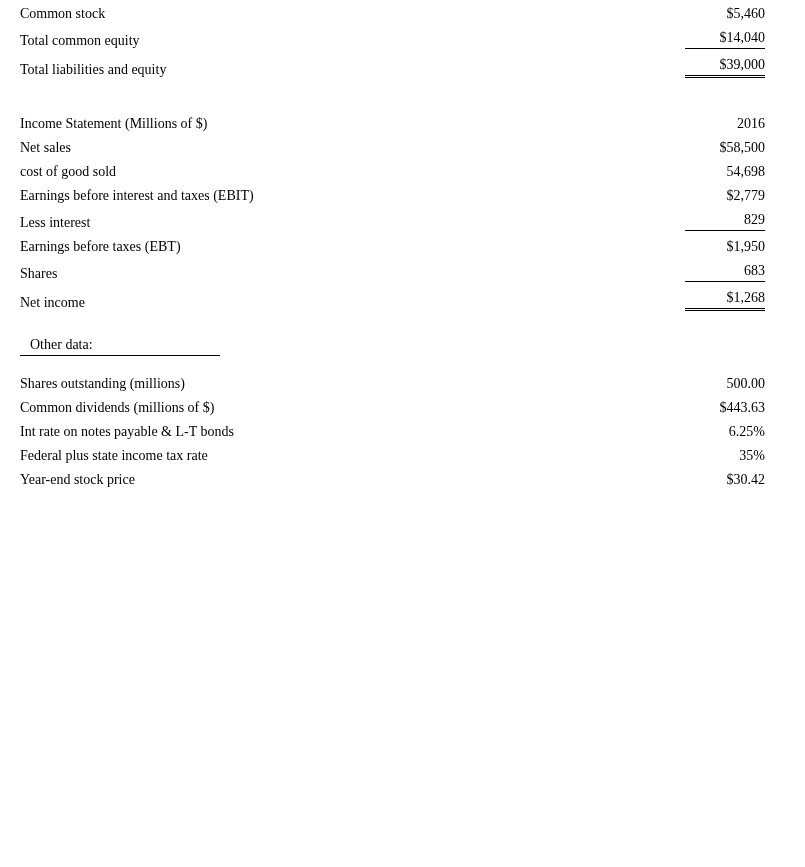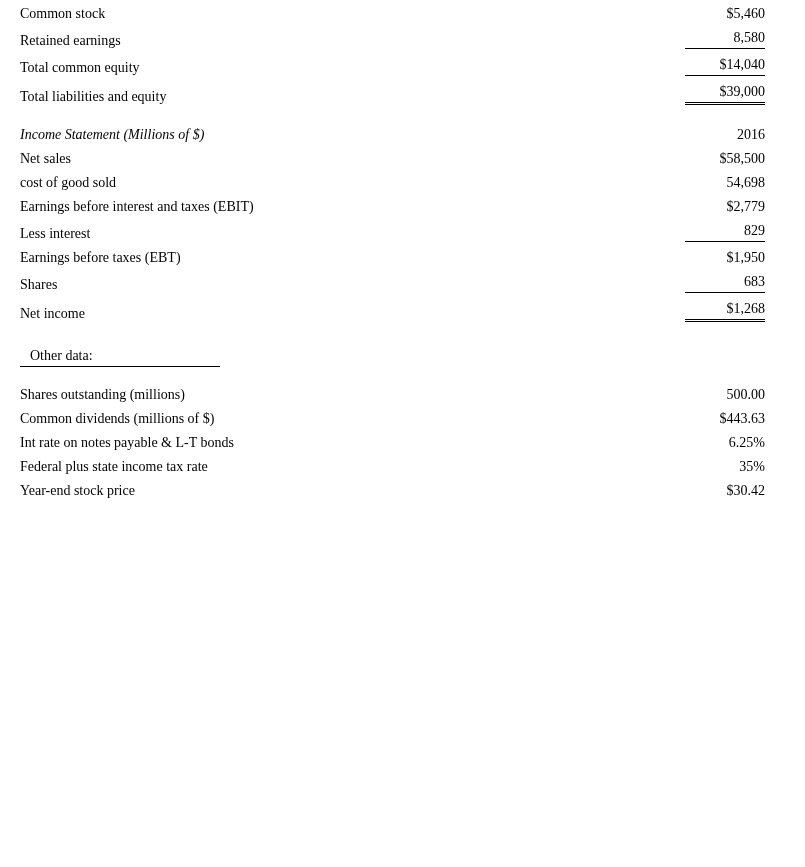--- a/index.html
+++ b/index.html
@@ -42,21 +42,21 @@
     }
     .section-header {
       display: flex;
       justify-content: space-between;
       align-items: flex-end;
       padding: 12px 0 2px 0;
     }
     .section-header-label {
       flex: 1;
       padding-left: 10px;
-      font-style: italic;
+      margin-top: 16px;
     }
     .section-header-year {
       min-width: 120px;
       text-align: right;
       padding-right: 30px;
     }
     .spacer {
       height: 8px;
     }
     .other-data-section {
@@ -90,26 +90,20 @@
 
 <div class="financial-table">
 
   <div class="row">
     <span class="row-label">Common stock</span>
     <span class="row-value">
       <span class="value-wrapper">$5,460</span>
     </span>
   </div>
 
-  <div class="row">
-    <span class="row-label">Retained earnings</span>
-    <span class="row-value">
-      <span class="value-wrapper underline-value">8,580</span>
-    </span>
-  </div>
 
   <div class="row">
     <span class="row-label">Total common equity</span>
     <span class="row-value">
       <span class="value-wrapper underline-value">$14,040</span>
     </span>
   </div>
 
   <div class="row">
     <span class="row-label">Total liabilities and equity</span>

